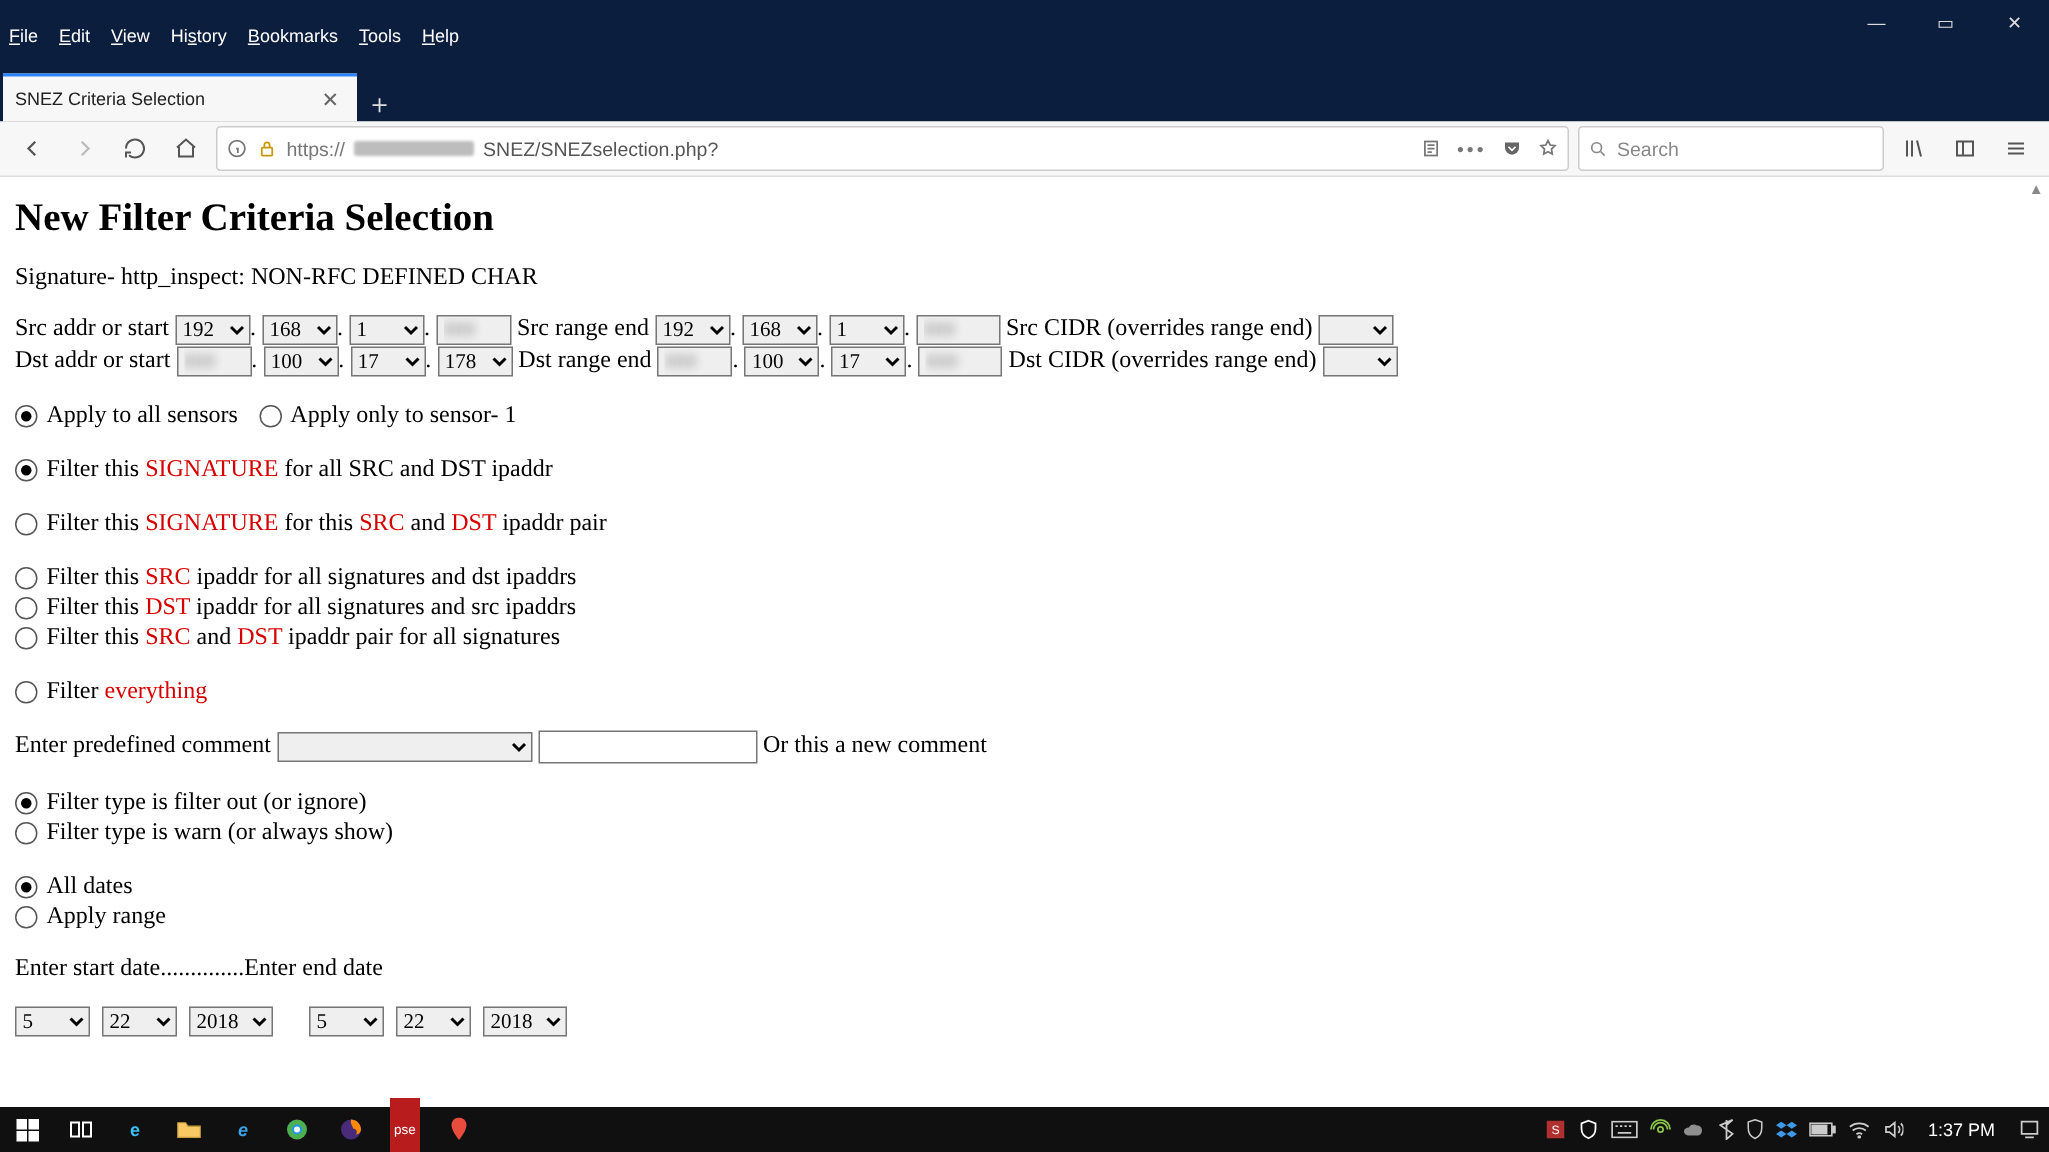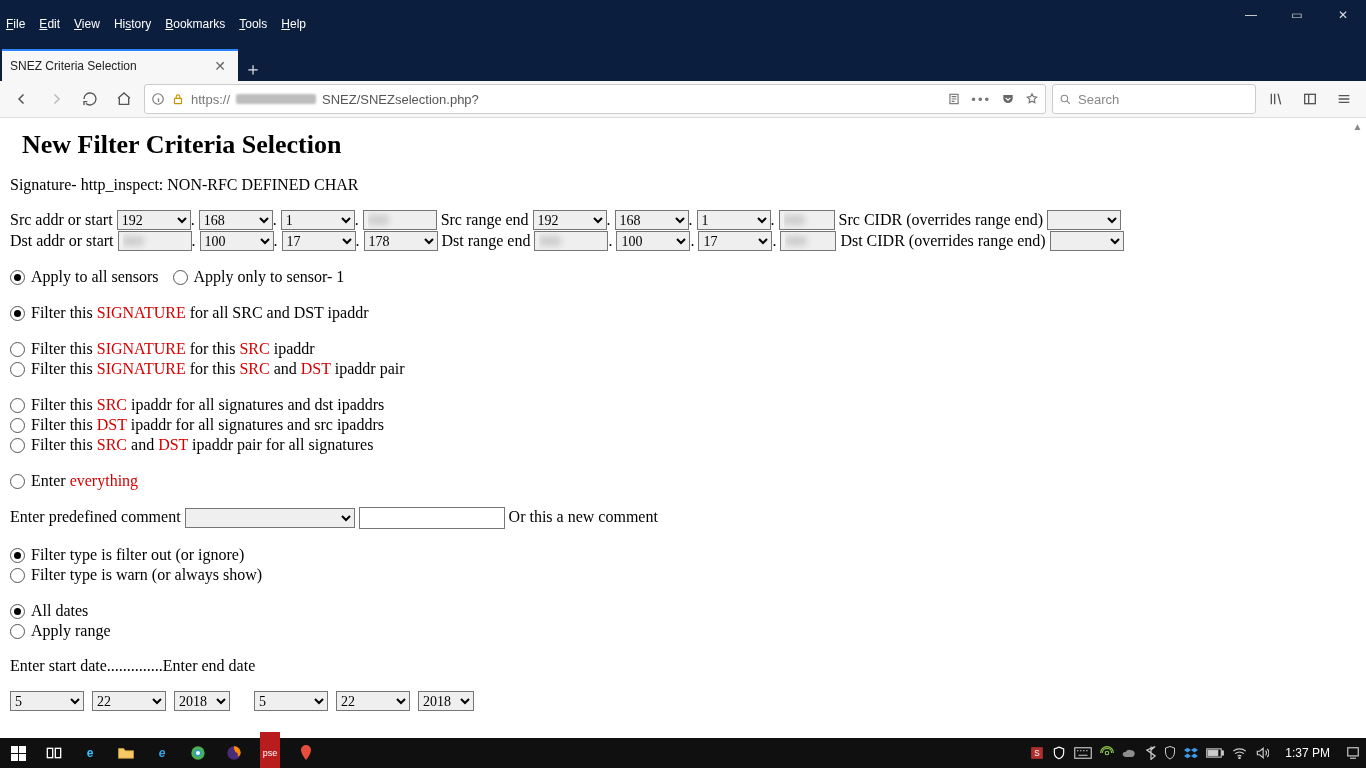--- a/index.html
+++ b/index.html
@@ -19,25 +19,25 @@
   .tool-btn{width:28px;height:28px;display:flex;align-items:center;justify-content:center;color:#555;font-size:16px;border-radius:3px}
   .tool-btn.disabled{color:#bbb}
   .urlbar{flex:1;height:28px;border:1px solid #ccc;border-radius:3px;background:#fff;display:flex;align-items:center;padding:0 6px;gap:6px;color:#555;font-size:13px}
   .urlbar .blur{display:inline-block;width:80px;height:10px;background:#bdbdbd;filter:blur(1px);border-radius:2px;vertical-align:middle}
   .urlbar .proto{color:#777}
   .urlbar .right{margin-left:auto;display:flex;gap:10px;align-items:center;color:#777}
   .searchbar{width:190px;height:28px;border:1px solid #ccc;border-radius:3px;background:#fff;display:flex;align-items:center;padding:0 6px;gap:6px;color:#888;font-size:13px}
   
   .viewport{position:relative;height:calc(768px - 30px - 33px - 36px - 30px);overflow:auto}
   .page{padding:6px 10px 20px;font-family:"Times New Roman",serif;font-size:16px;color:#000}
-  .page h2{font-size:26px;margin:6px 12px 16px;font-weight:bold}
+  .page h2{font-size:26px;margin:6px 0 16px;font-weight:bold}
   .page .red{color:#d60000}
   .page .row{margin:1px 0}
   .page select{font-family:inherit;font-size:14px;height:20px;border:1px solid #767676;background:#efefef}
-  .page select.ip{width:74px}
+  .page select.ip{width:50px}
   .page select.ipwide{width:56px}
   .page select.blurred{color:transparent;text-shadow:0 0 6px #888}
   .page input[type=text]{border:1px solid #767676;height:18px;font-family:inherit;font-size:14px}
   .radio-line{display:flex;align-items:center;gap:4px;margin:2px 0}
   .radio{appearance:none;width:13px;height:13px;border:1px solid #555;border-radius:50%;margin:0 2px 0 0;display:inline-flex;align-items:center;justify-content:center}
   .radio.checked::after{content:"";width:7px;height:7px;background:#000;border-radius:50%}
   .gap{height:14px}
   .date-row select{margin-right:4px}
   .sep{display:inline-block;width:12px}
   
@@ -215,26 +215,20 @@
       <span>
         <span>Filter this </span><span class="red">SIGNATURE</span><span> for all SRC and DST ipaddr</span>
       </span>
     </div>
 
     <div class="gap"></div>
 
     <div class="radio-line">
       <span class="radio"></span>
       <span>
-        <span>Filter this </span><span class="red">SIGNATURE</span><span> for this </span><span class="red">SRC</span><span> ipaddr</span>
-      </span>
-    </div>
-    <div class="radio-line">
-      <span class="radio"></span>
-      <span>
         <span>Filter this </span><span class="red">SIGNATURE</span><span> for this </span><span class="red">SRC</span><span> and </span><span class="red">DST</span><span> ipaddr pair</span>
       </span>
     </div>
 
     <div class="gap"></div>
 
     <div class="radio-line">
       <span class="radio"></span>
       <span>
         <span>Filter this </span><span class="red">SRC</span><span> ipaddr for all signatures and dst ipaddrs</span>
@@ -251,21 +245,21 @@
       <span>
         <span>Filter this </span><span class="red">SRC</span><span> and </span><span class="red">DST</span><span> ipaddr pair for all signatures</span>
       </span>
     </div>
 
     <div class="gap"></div>
 
     <div class="radio-line">
       <span class="radio"></span>
       <span>
-        <span>Enter </span><span class="red">everything</span>
+        <span>Filter </span><span class="red">everything</span>
       </span>
     </div>
 
     <div class="gap"></div>
 
     <div class="row">
       <span>Enter predefined comment</span>
       <select style="width:170px"><option></option></select>
       <input type="text" style="width: 140px;">
       <span>Or this a new comment</span>

